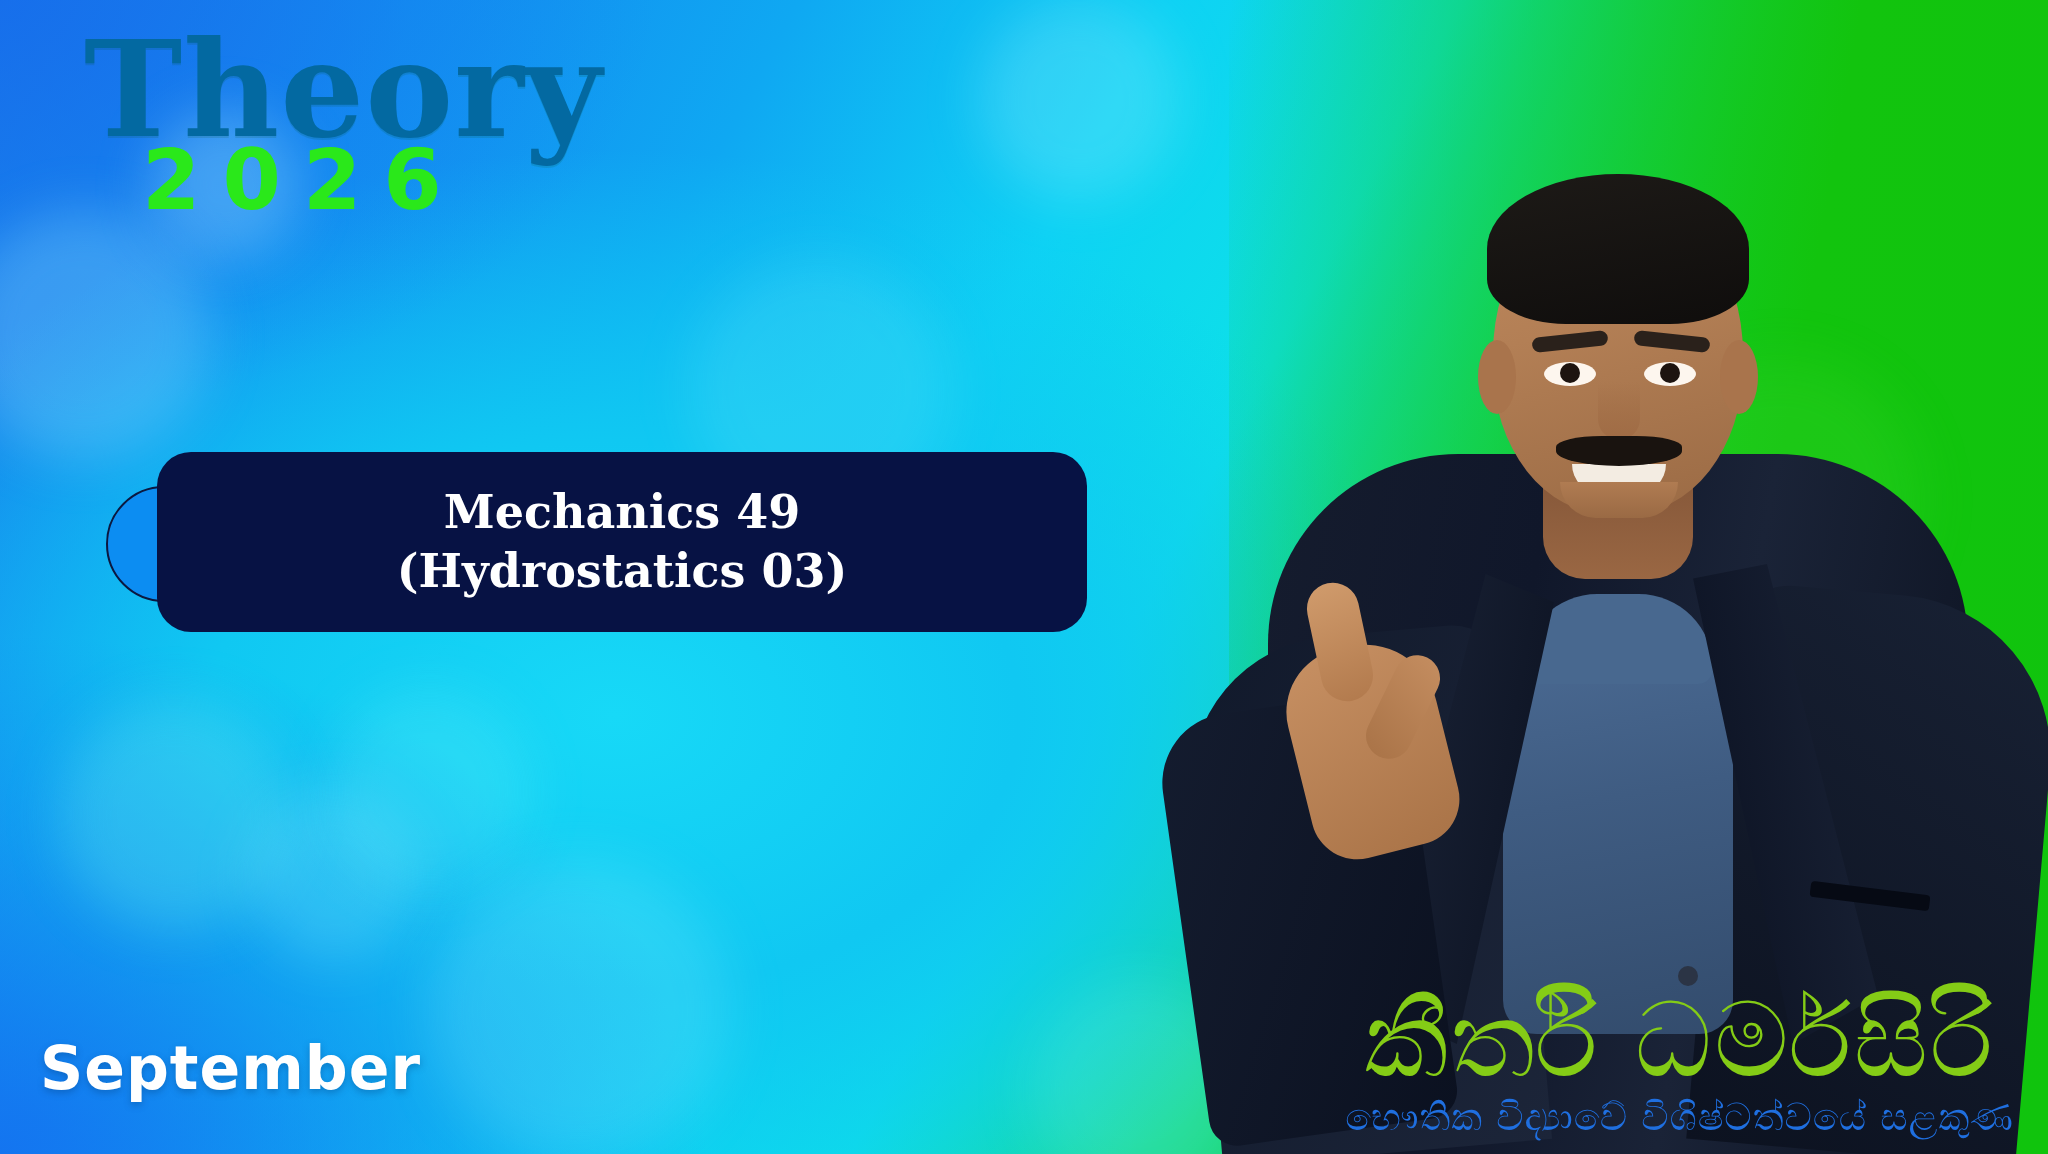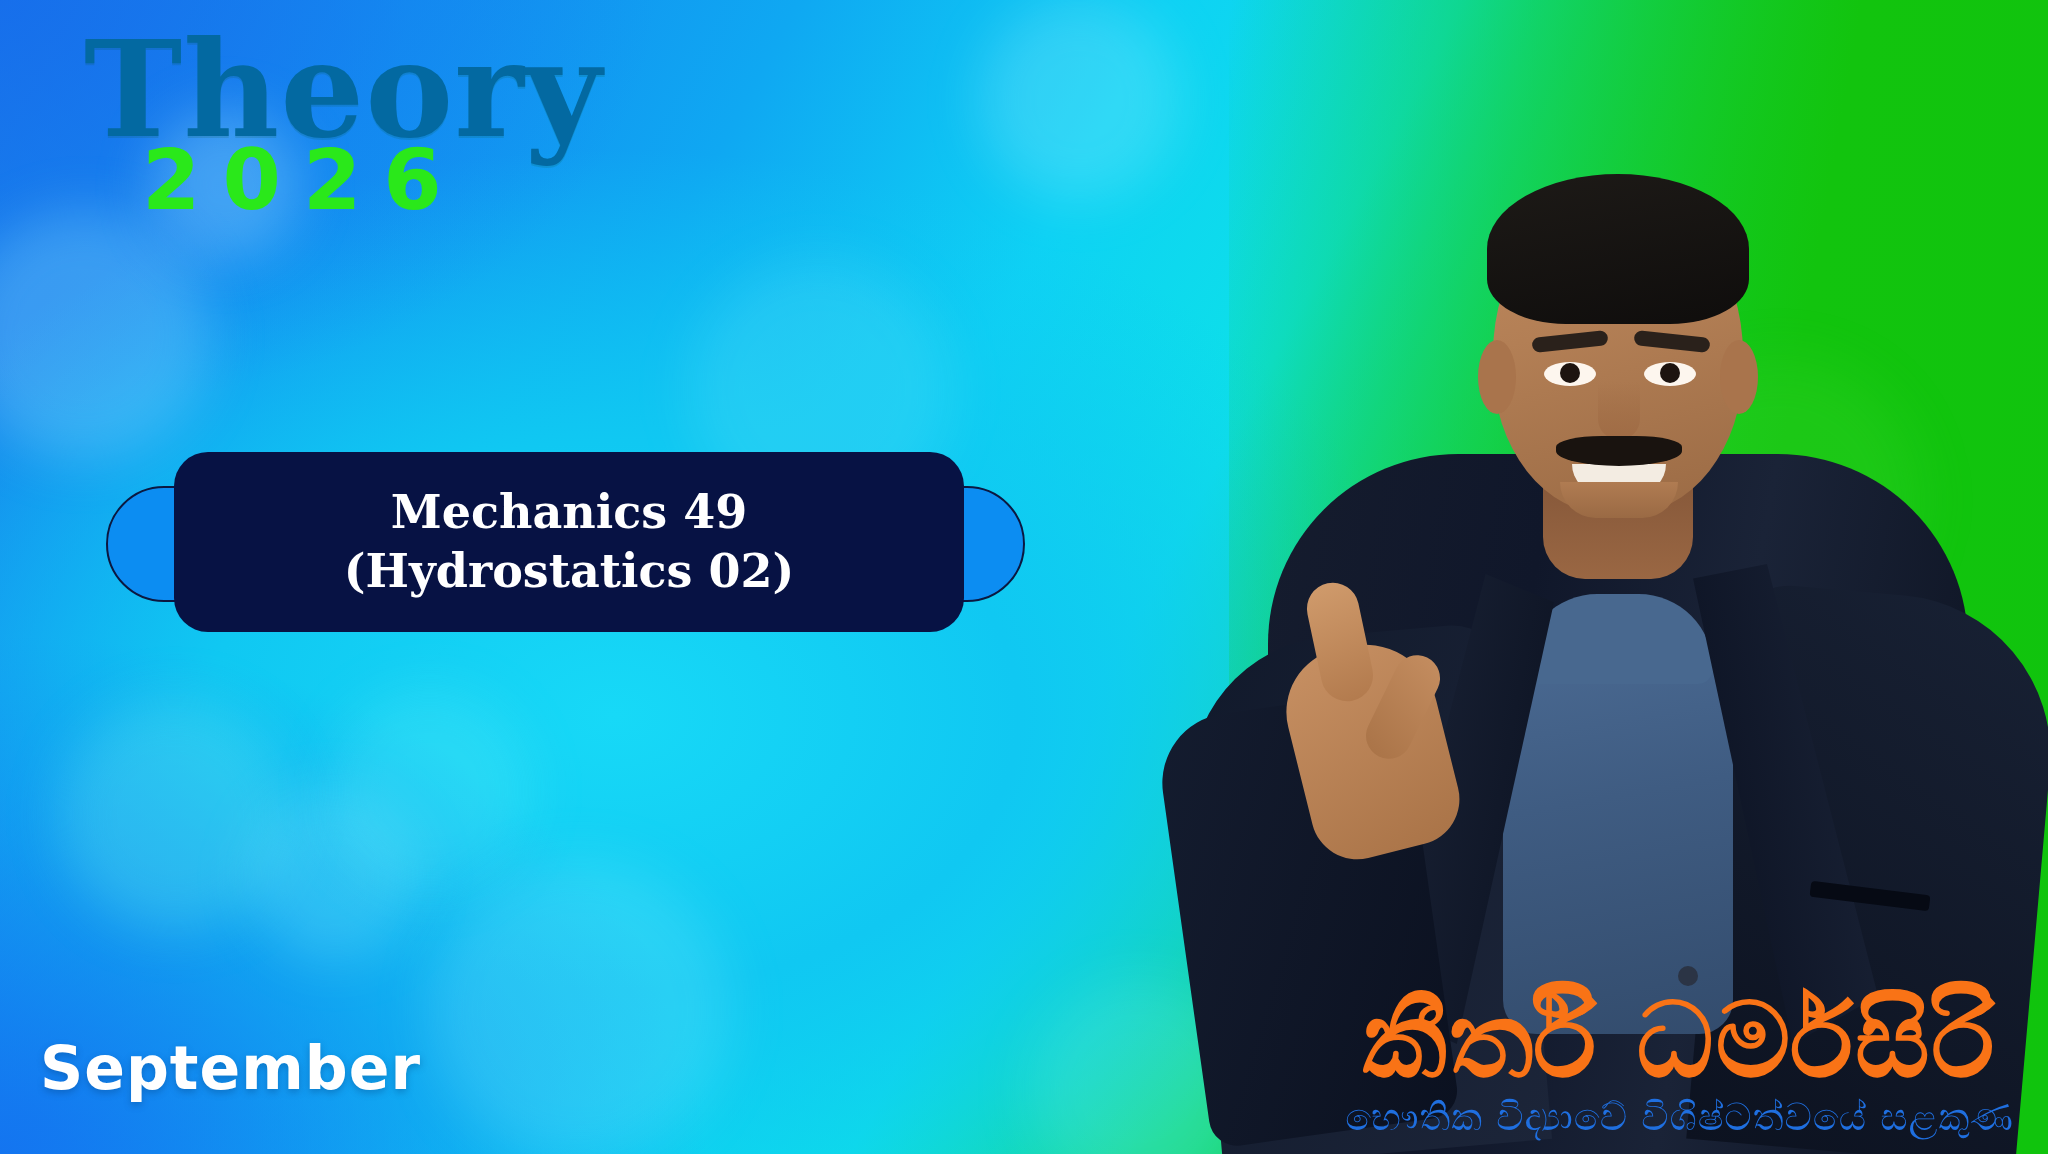--- a/index.html
+++ b/index.html
@@ -47,21 +47,21 @@
     letter-spacing:22px;margin-top:-18px;margin-left:58px;
   }
 
   
   .plate{position:absolute;left:100px;top:452px;width:945px;height:180px;}
   .plate-pill{
     position:absolute;left:6px;top:34px;right:20px;height:112px;
     background:#0c8df2;border:2px solid #0b1840;border-radius:60px;
   }
   .plate-box{
-    position:absolute;left:74px;top:0;width:790px;height:180px;
+    position:absolute;left:57px;top:0;width:930px;height:180px;
     background:#071244;border-radius:34px;
     display:flex;flex-direction:column;align-items:center;justify-content:center;
   }
   .plate-line{
     font-family:"DejaVu Serif","Liberation Serif",serif;
     font-weight:bold;color:#ffffff;font-size:46px;line-height:1.28;
     white-space:nowrap;
   }
 
   
@@ -167,21 +167,21 @@
     background:#060a14;border-radius:4px;transform:rotate(7deg);
   }
   .ph-button{
     position:absolute;left:50%;margin-left:60px;bottom:168px;width:20px;height:20px;
     background:#2b3445;border-radius:50%;
   }
 
   
   .brand{position:absolute;right:34px;bottom:18px;text-align:center;line-height:1;}
   .brand-name{
-    display:block;color:#f97316;font-weight:bold;font-size:104px;
+    display:block;color:#84cc16;font-weight:normal;font-size:104px;
     letter-spacing:2px;
     font-family:"DejaVu Sans","Liberation Sans",sans-serif;
   }
   .brand-tag{
     display:block;color:#1f6fe0;font-weight:normal;font-size:38px;
     margin-top:6px;letter-spacing:1px;
     font-family:"DejaVu Sans","Liberation Sans",sans-serif;
   }
 </style>
 </head>
@@ -238,21 +238,21 @@
 
   <div class="theory-wrap">
     <span class="theory">Theory</span>
     <span class="year">2026</span>
   </div>
 
   <div class="plate">
     <div class="plate-pill"></div>
     <div class="plate-box">
       <span class="plate-line">Mechanics 49</span>
-      <span class="plate-line">(Hydrostatics 02)</span>
+      <span class="plate-line">(Hydrostatics 03)</span>
     </div>
   </div>
 
   <div class="schedule">
     <div class="sch-line sch-month">September</div>
   </div>
 
   <div class="brand">
     <span class="brand-name">කීර්ති ධර්මසිරි</span>
     <span class="brand-tag">භෞතික විද්‍යාවේ විශිෂ්ටත්වයේ සළකුණ</span>

